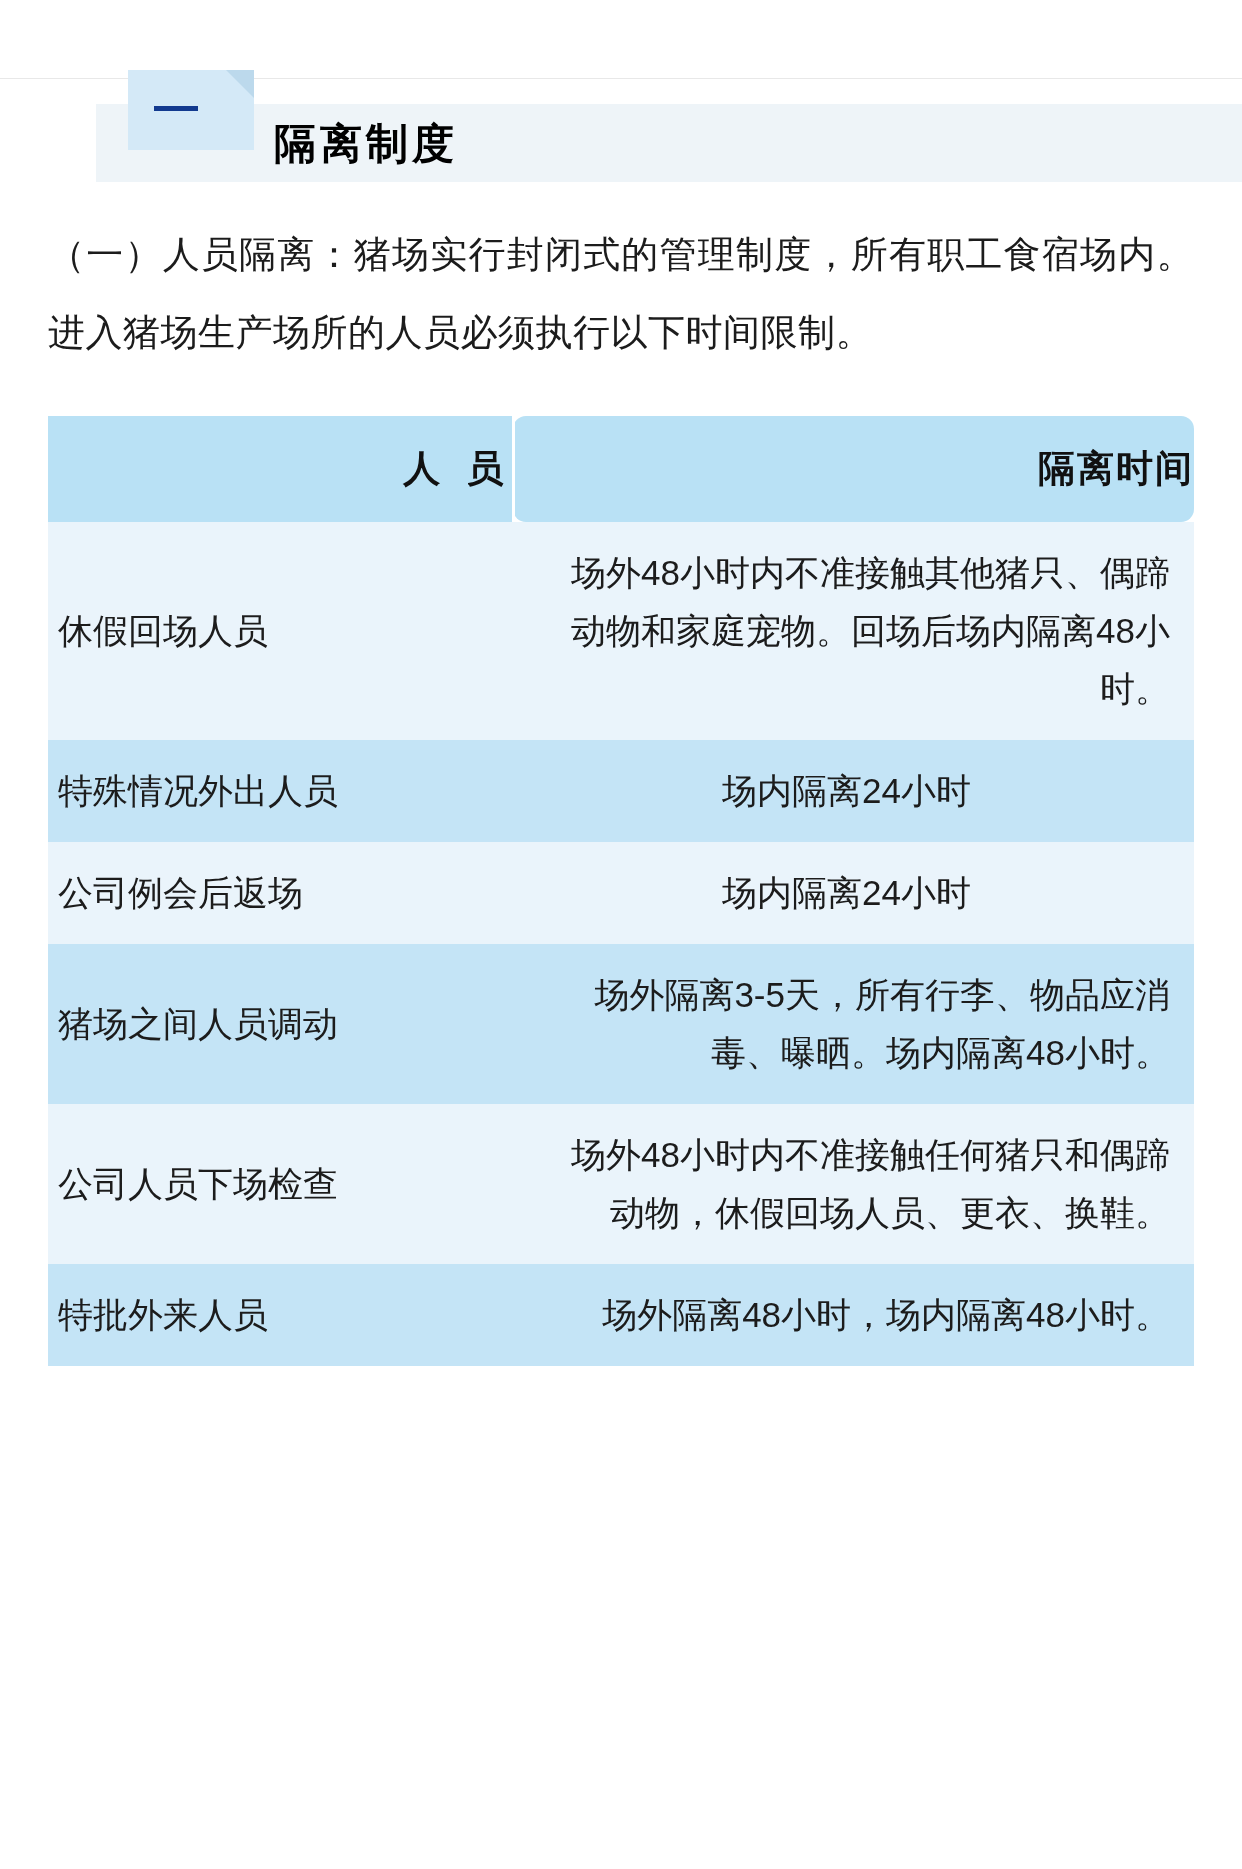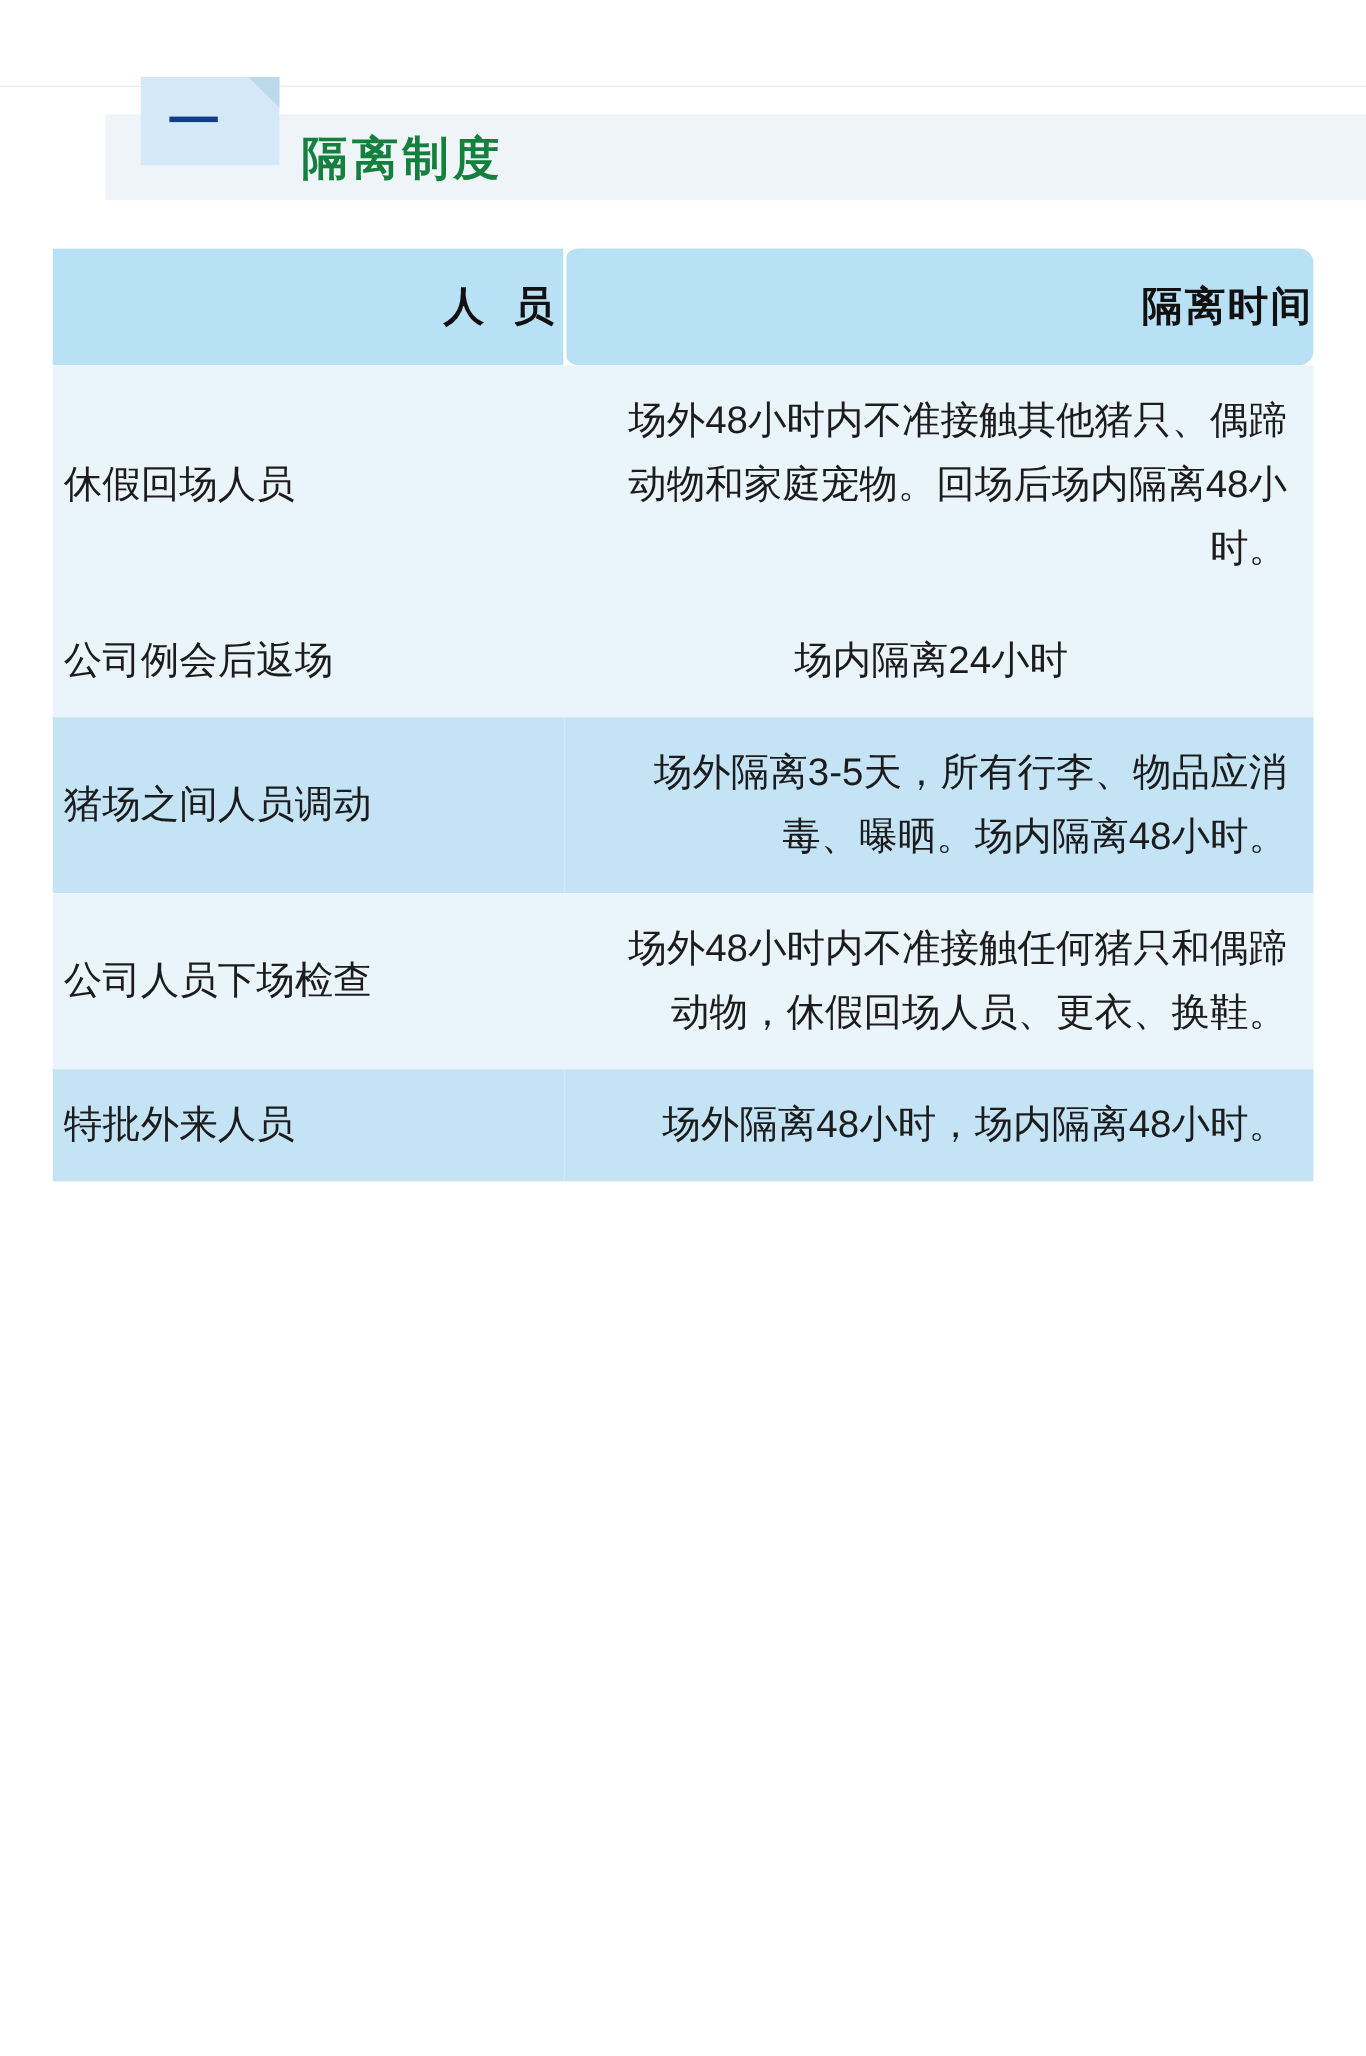--- a/index.html
+++ b/index.html
@@ -76,21 +76,21 @@
     width: 44px;
     height: 5px;
     background: #123a8f;
   }
   .heading-title {
     position: absolute;
     left: 226px;
     top: 50px;
     font-size: 42px;
     font-weight: bold;
-    color: #15803d;
+    color: #000000;
     letter-spacing: 4px;
     line-height: 48px;
   }
 
   
   .para {
     margin: 34px 0 0 0;
     font-size: 37px;
     line-height: 78px;
     color: #1c1c1c;
@@ -160,37 +160,42 @@
 
     <div class="heading-wrap">
       <div class="heading-bar"></div>
       <div class="heading-tag">
         <div class="fold"></div>
         <div class="dash"></div>
       </div>
       <div class="heading-title">隔离制度</div>
     </div>
 
+    <p class="para">（一）人员隔离：猪场实行封闭式的管理制度，所有职工食宿场内。进入猪场生产场所的人员必须执行以下时间限制。</p>
 
     <table class="iso-table">
       <colgroup>
         <col class="c1">
         <col class="c2">
       </colgroup>
       <thead>
         <tr>
           <th>人 员</th>
           <th>隔离时间</th>
         </tr>
       </thead>
       <tbody>
         <tr class="row-light">
           <td class="col-person">休假回场人员</td>
           <td class="col-time">场外48小时内不准接触其他猪只、偶蹄动物和家庭宠物。回场后场内隔离48小时。</td>
         </tr>
+        <tr class="row-dark">
+          <td class="col-person">特殊情况外出人员</td>
+          <td class="col-time center">场内隔离24小时</td>
+        </tr>
         <tr class="row-light">
           <td class="col-person">公司例会后返场</td>
           <td class="col-time center">场内隔离24小时</td>
         </tr>
         <tr class="row-dark">
           <td class="col-person">猪场之间人员调动</td>
           <td class="col-time">场外隔离3-5天，所有行李、物品应消毒、曝晒。场内隔离48小时。</td>
         </tr>
         <tr class="row-light">
           <td class="col-person">公司人员下场检查</td>

